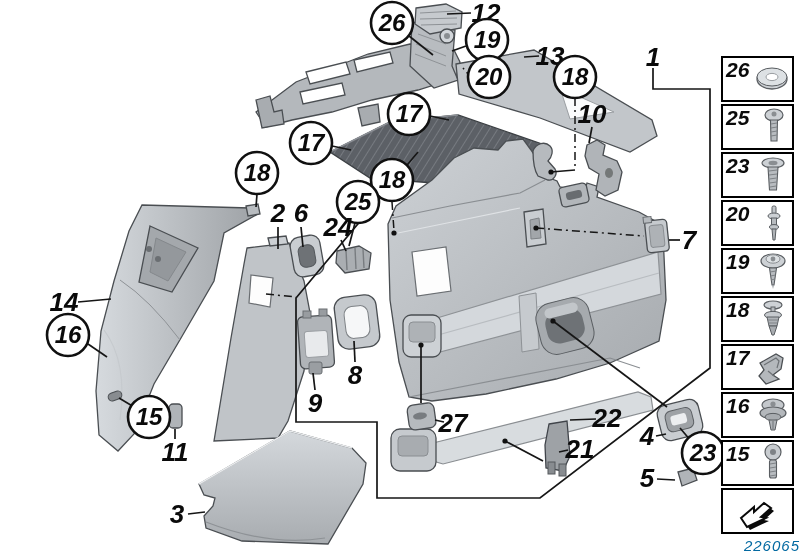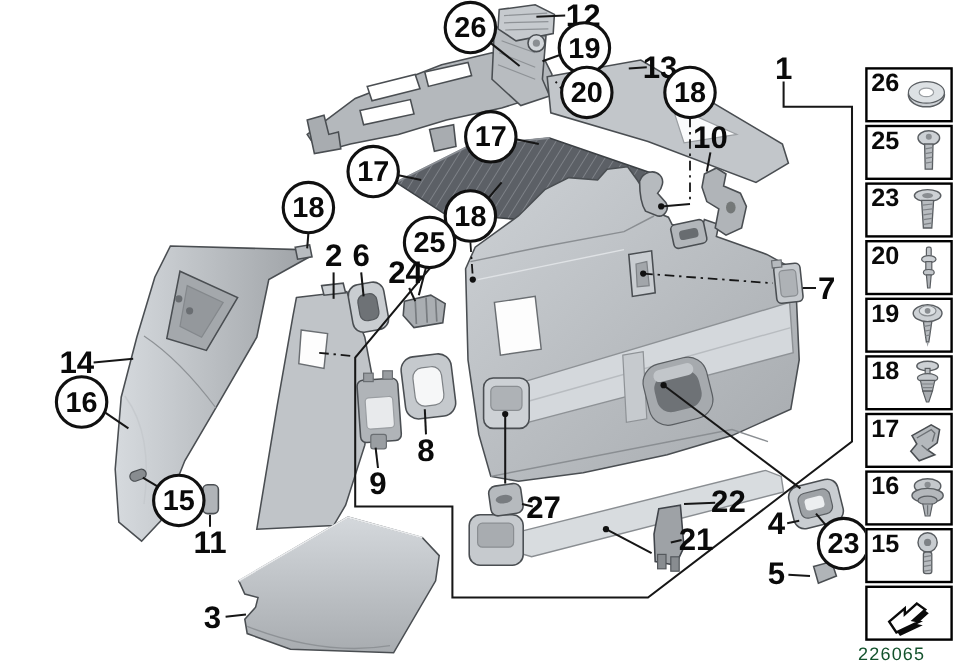--- a/index.html
+++ b/index.html
@@ -1,32 +1,32 @@
 <!DOCTYPE html>
 <html><head>
 <meta charset="utf-8">
 <style>
   html,body{margin:0;padding:0;background:#fff;}
   body{width:800px;height:560px;overflow:hidden;font-family:"Liberation Sans",sans-serif;}
-  .stage{position:relative;width:800px;height:560px;background:#fff;}
+  .stage{position:relative;width:800px;height:560px;background:#fff;font-style:italic;}
   #diagram-svg{position:absolute;left:0;top:0;}
   .part{stroke:#4a4e52;stroke-width:1.3;}
   .ln{stroke:#161616;stroke-width:1.7;fill:none;}
   .lnd{stroke:#161616;stroke-width:1.5;fill:none;stroke-dasharray:8 4 2 4;}
   .dot{fill:#111;}
   .callout-circle{fill:#fff;stroke:#101010;stroke-width:2.6;}
   .callout-text{font-weight:bold;font-size:26px;fill:#0a0a0a;text-anchor:middle;}
   .callout-text.circled{font-size:24px;}
   .legend{position:absolute;left:721px;top:56px;width:73px;}
   .cell{position:relative;height:42px;border:2px solid #000;background:#fff;margin-bottom:2px;}
   .cell .num{position:absolute;left:3px;top:0px;font-weight:bold;font-size:21px;color:#0a0a0a;}
   .cell .ic{position:absolute;right:2px;top:1px;}
   .cell.arrow-cell .ic{left:14px;top:2px;}
-  .diagram-number{position:absolute;left:715px;top:537px;width:85px;text-align:left;
-     font-size:15px;color:#14532d;letter-spacing:1px;}
+  .diagram-number{position:absolute;left:715px;top:537px;width:85px;text-align:right;
+     font-size:15px;color:#0369a1;letter-spacing:1px;}
 </style>
 </head>
 <body>
 
 <div class="stage">
 
 <svg id="diagram-svg" width="800" height="560" viewBox="0 0 800 560">
   <defs>
     <linearGradient id="g-panel" x1="0" y1="0" x2="1" y2="1">
       <stop offset="0" stop-color="#cdd1d5"></stop>

